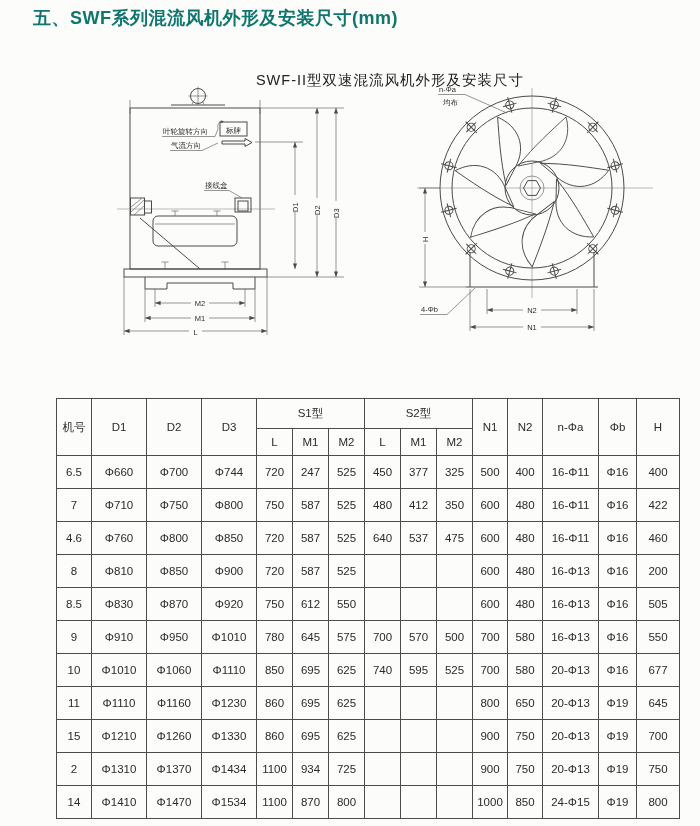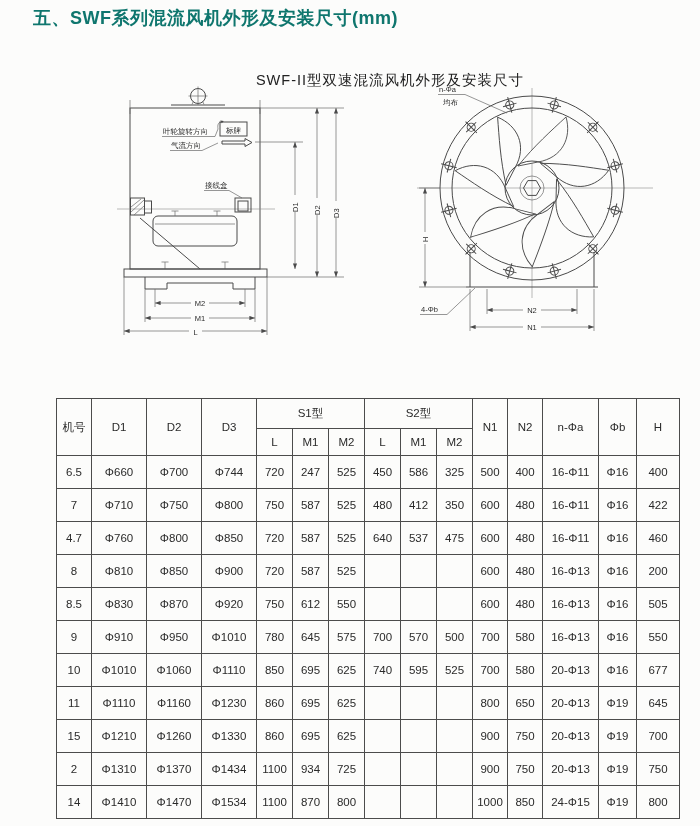--- a/index.html
+++ b/index.html
@@ -360,21 +360,21 @@
     <tbody>
         <tr>
           <td>6.5</td>
           <td>Φ660</td>
           <td>Φ700</td>
           <td>Φ744</td>
           <td>720</td>
           <td>247</td>
           <td>525</td>
           <td>450</td>
-          <td>586</td>
+          <td>377</td>
           <td>325</td>
           <td>500</td>
           <td>400</td>
           <td>16-Φ11</td>
           <td>Φ16</td>
           <td>400</td>
         </tr>
         <tr>
           <td>7</td>
           <td>Φ710</td>
@@ -386,21 +386,21 @@
           <td>480</td>
           <td>412</td>
           <td>350</td>
           <td>600</td>
           <td>480</td>
           <td>16-Φ11</td>
           <td>Φ16</td>
           <td>422</td>
         </tr>
         <tr>
-          <td>4.7</td>
+          <td>4.6</td>
           <td>Φ760</td>
           <td>Φ800</td>
           <td>Φ850</td>
           <td>720</td>
           <td>587</td>
           <td>525</td>
           <td>640</td>
           <td>537</td>
           <td>475</td>
           <td>600</td>

